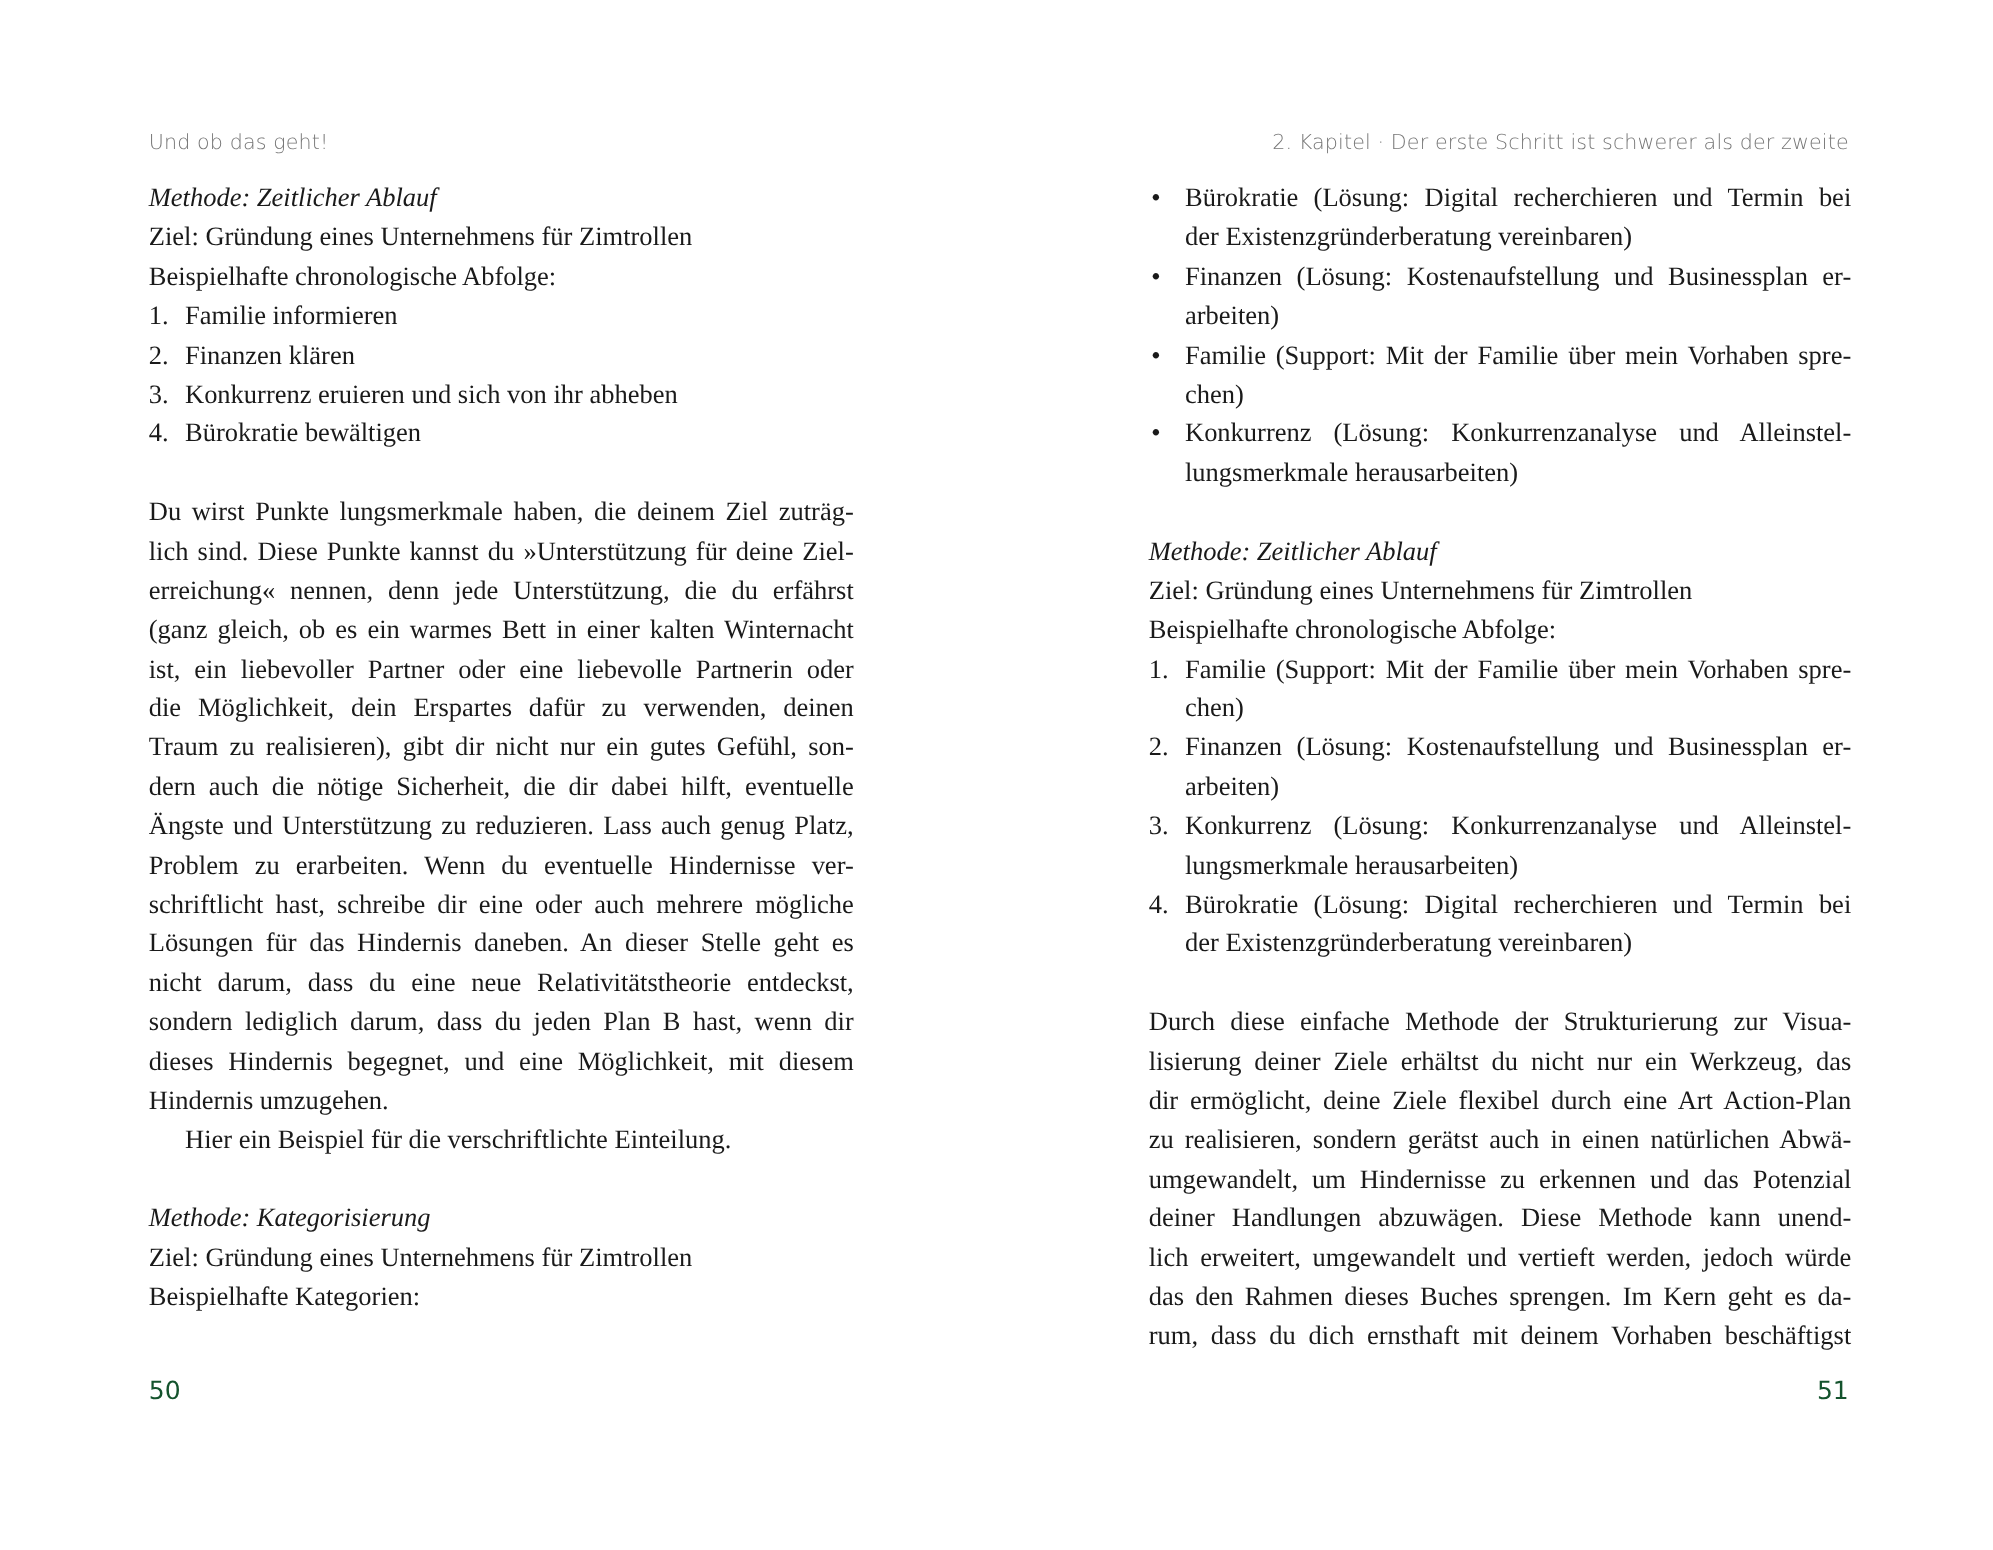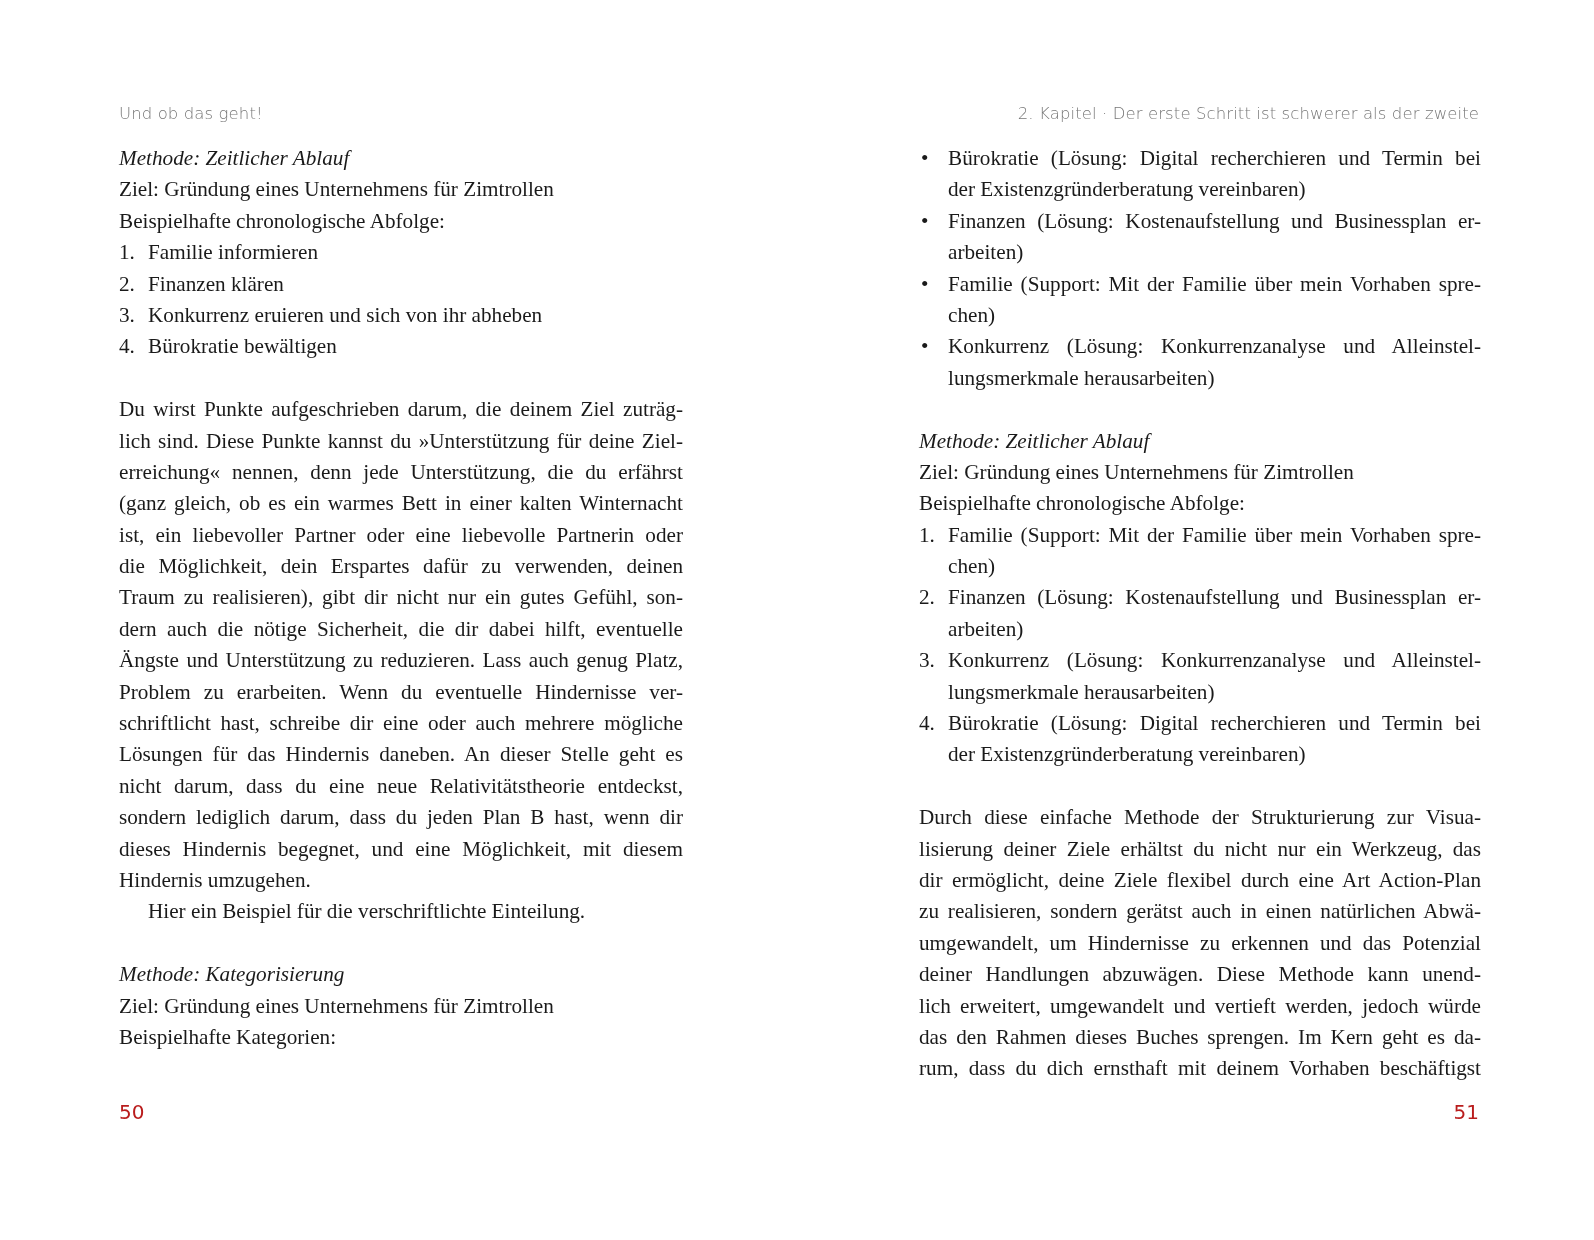--- a/index.html
+++ b/index.html
@@ -9,21 +9,21 @@
   #page-right { left:797px; width:797px; }
   .running-head {
     position:absolute; top:64px;
     font-family:"DejaVu Sans", sans-serif; font-size:16.5px; color:#777777;
     font-weight:300; letter-spacing:0.1px; white-space:nowrap;margin-top:40px;
   }
   #page-left .running-head { left:119px; }
   #page-right .running-head { right:115px; }
   .folio {
     position:absolute; top:1100px;
-    font-family:"DejaVu Sans", sans-serif; font-size:20px; color:#b91c1c;
+    font-family:"DejaVu Sans", sans-serif; font-size:20px; color:#14532d;
   }
   #page-left .folio { left:119px; }
   #page-right .folio { right:115px;text-align:right; }
   .body {
     position:absolute; top:143px;
     font-family:"Liberation Serif", serif; font-size:21.2px; color:#1a1a1a;
     line-height:31.4px;
   }
   #page-left .body { left:119px; width:564px; }
   #page-right .body { left:122px; width:562px; }
@@ -46,21 +46,21 @@
     <span class="line">Ziel: Gründung eines Unternehmens für Zimtrollen</span>
     <span class="line">Beispielhafte chronologische Abfolge:</span>
     <div>
       <span class="line li"><span class="mark">1.</span><span>Familie informieren</span></span>
       <span class="line li"><span class="mark">2.</span><span>Finanzen klären</span></span>
       <span class="line li"><span class="mark">3.</span><span>Konkurrenz eruieren und sich von ihr abheben</span></span>
       <span class="line li"><span class="mark">4.</span><span>Bürokratie bewältigen</span></span>
     </div>
     <span class="gap"></span>
     <div>
-      <span class="line j">Du wirst Punkte aufgeschrieben darum, die deinem Ziel zuträg-</span>
+      <span class="line j">Du wirst Punkte lungsmerkmale haben, die deinem Ziel zuträg-</span>
       <span class="line j">lich sind. Diese Punkte kannst du »Unterstützung für deine Ziel-</span>
       <span class="line j">erreichung« nennen, denn jede Unterstützung, die du erfährst</span>
       <span class="line j">(ganz gleich, ob es ein warmes Bett in einer kalten Winternacht</span>
       <span class="line j">ist, ein liebevoller Partner oder eine liebevolle Partnerin oder</span>
       <span class="line j">die Möglichkeit, dein Erspartes dafür zu verwenden, deinen</span>
       <span class="line j">Traum zu realisieren), gibt dir nicht nur ein gutes Gefühl, son-</span>
       <span class="line j">dern auch die nötige Sicherheit, die dir dabei hilft, eventuelle</span>
       <span class="line j">Ängste und Unterstützung zu reduzieren. Lass auch genug Platz,</span>
       <span class="line j">Problem zu erarbeiten. Wenn du eventuelle Hindernisse ver-</span>
       <span class="line j">schriftlicht hast, schreibe dir eine oder auch mehrere mögliche</span>

